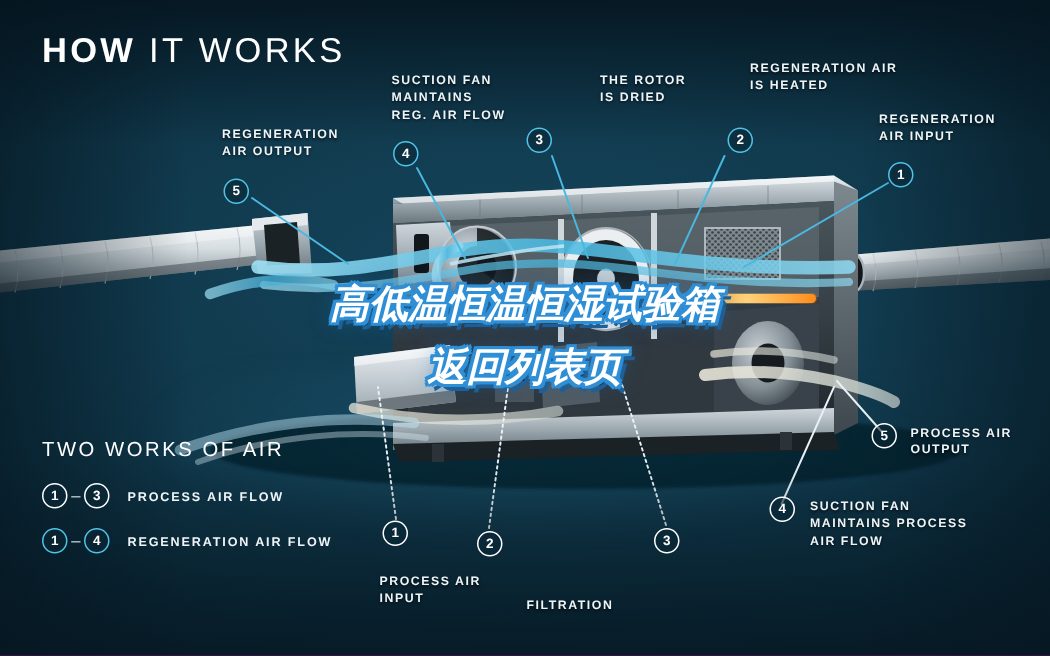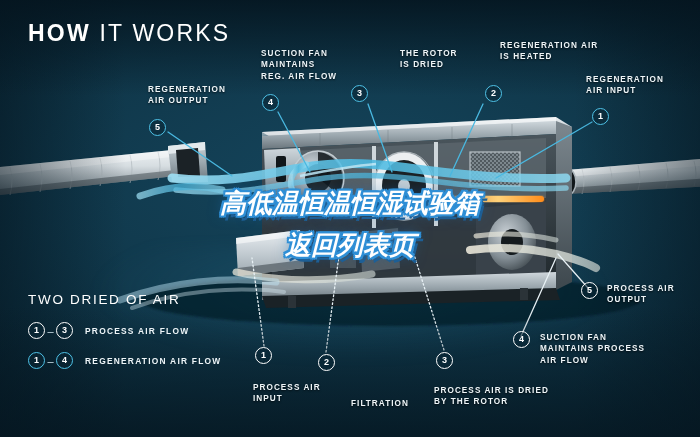--- a/index.html
+++ b/index.html
@@ -351,33 +351,31 @@
   <div class="marker blue" style="left:592px; top:108px;">1</div>
 
   <div class="marker" style="left:255px; top:347px;">1</div>
   <div class="callout" style="left:253px; top:382px;">PROCESS AIR
 INPUT</div>
 
   <div class="marker" style="left:318px; top:354px;">2</div>
   <div class="callout" style="left:351px; top:398px;">FILTRATION</div>
 
   <div class="marker" style="left:436px; top:352px;">3</div>
-  <div class="callout" style="left:434px; top:385px;">PROCESS AIR IS DRIED
-BY THE ROTOR</div>
 
   <div class="marker" style="left:513px; top:331px;">4</div>
   <div class="callout" style="left:540px; top:332px;">SUCTION FAN
 MAINTAINS PROCESS
 AIR FLOW</div>
 
   <div class="marker" style="left:581px; top:282px;">5</div>
   <div class="callout" style="left:607px; top:283px;">PROCESS AIR
 OUTPUT</div>
 
-  <div class="legend-title">TWO DRIED OF AIR</div>
+  <div class="legend-title">TWO WORKS OF AIR</div>
 
   <div class="legend-row" style="top:322px;">
     <div class="marker" style="position:relative; left:0; top:0;">1</div>
     <div class="dash">–</div>
     <div class="marker" style="position:relative; left:0; top:0;">3</div>
     <div class="lbl">PROCESS AIR FLOW</div>
   </div>
 
   <div class="legend-row" style="top:352px;">
     <div class="marker blue" style="position:relative; left:0; top:0;">1</div>

